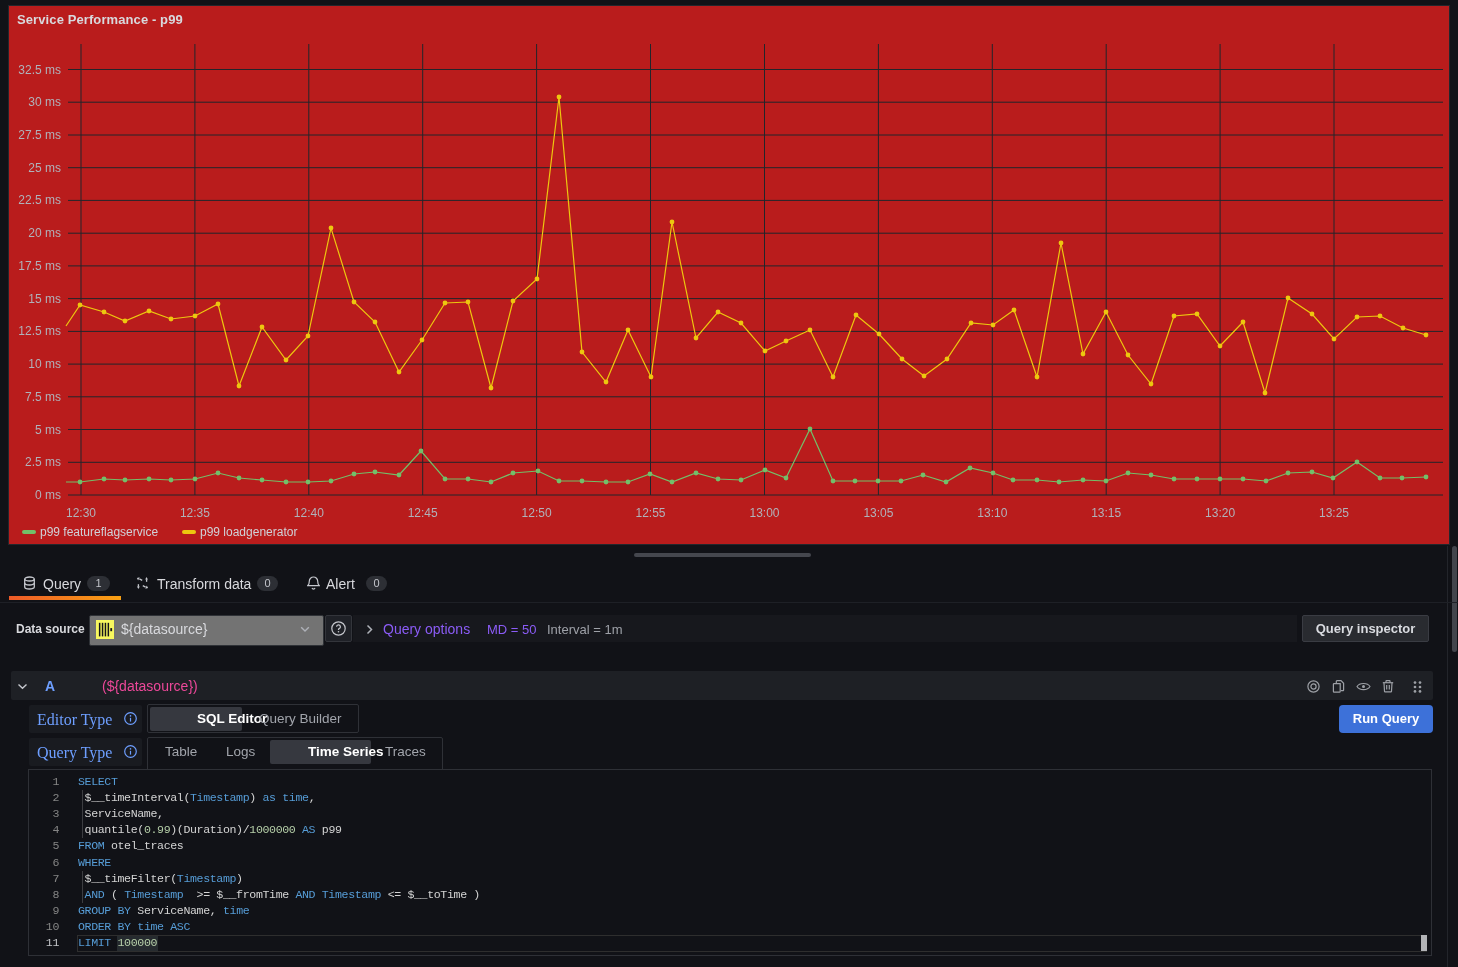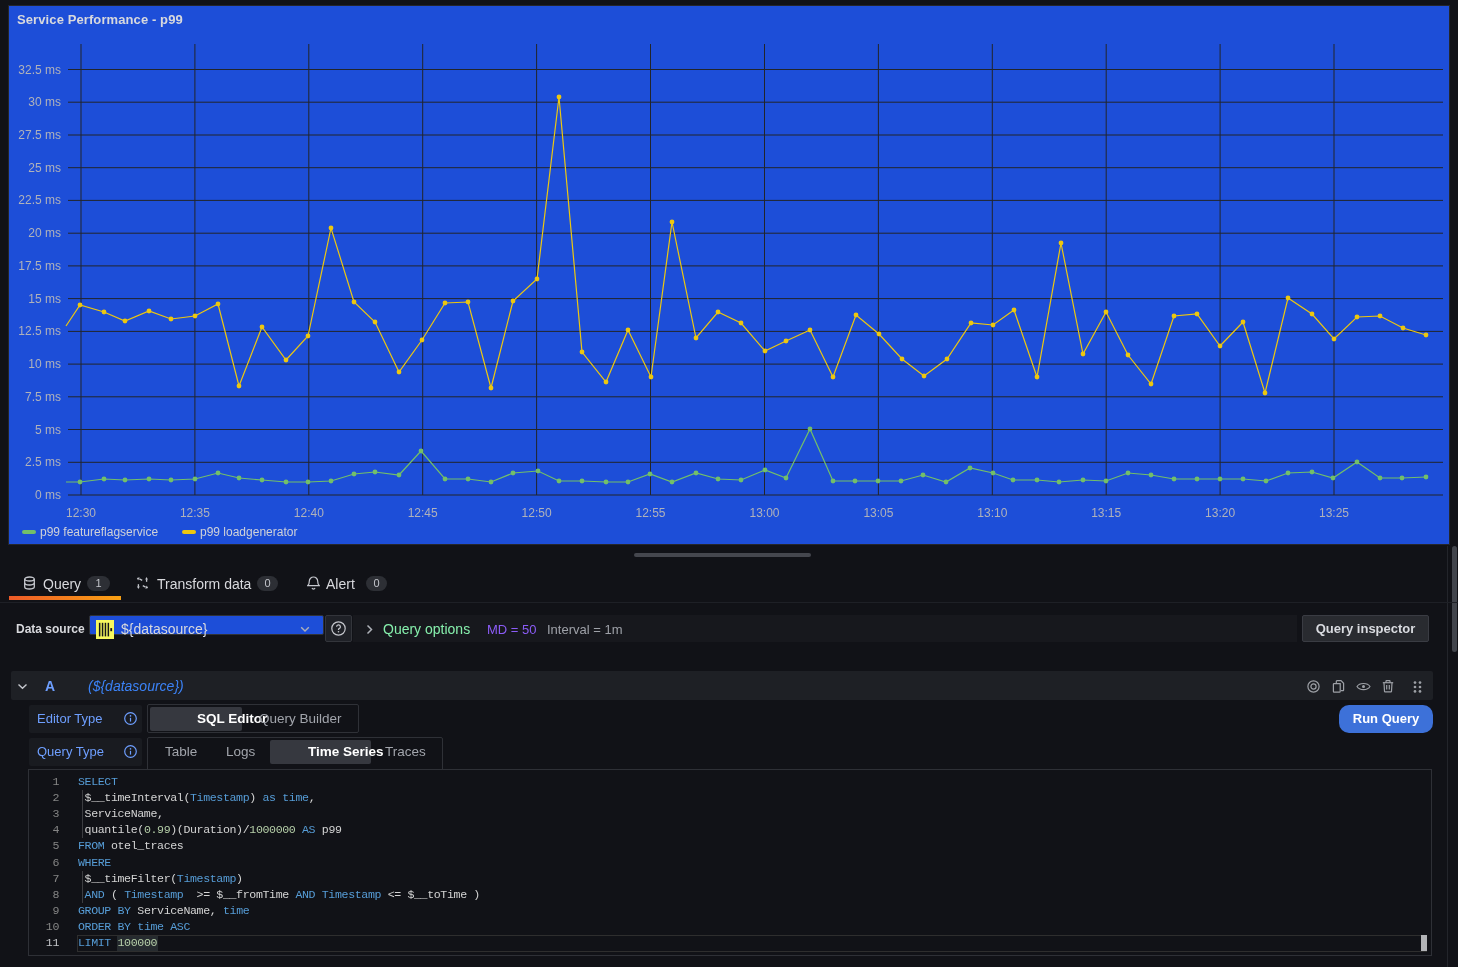--- a/index.html
+++ b/index.html
@@ -1,51 +1,51 @@
 <!DOCTYPE html>
 <html><head>
 <meta charset="utf-8">
 <style>
 * { margin:0; padding:0; box-sizing:border-box; }
 html,body { width:1458px; height:967px; background:#111217; overflow:hidden;
   font-family:"Liberation Sans", sans-serif; }
 #stage { position:relative; width:1458px; height:967px; }
 .abs { position:absolute; }
-.panel { left:8px; top:5px; width:1442px; height:540px; background:#1d4ed8;
+.panel { left:8px; top:5px; width:1442px; height:540px; background:#b91c1c;
   border:1px solid #24262c; }
 .ptitle { position:absolute; left:8px; top:6px; font-size:13px; font-weight:700;
   color:#d8d9dd; letter-spacing:.1px; }
 .hthumb { left:634px; top:553px; width:177px; height:4px; background:#45474e; border-radius:3px; }
 .vthumb { left:1452px; top:546px; width:5px; height:106px; background:#42454c; border-radius:3px; }
 
 .tabtext { font-size:14px; color:#d8d9dd; }
 .badge { position:absolute; top:576px; height:15px; border-radius:8px; background:#2d2f35;
   color:#c4c6cc; font-size:11px; text-align:center; line-height:15px; }
 .underline { left:9px; top:596px; width:112px; height:4px;
   background:linear-gradient(90deg,#ed5a28 0%,#f9a113 100%); }
 .tabdiv { left:0; top:602px; width:1458px; height:1px; background:#1e2026; }
 
 .dslabel { left:16px; top:622px; font-size:12px; font-weight:700; color:#d8d9dd; }
-.dropdown { left:89px; top:615px; width:235px; height:20px; background:#1d4ed8;
+.dropdown { left:89px; top:615px; width:235px; height:31px; background:#737373;
   border:1px solid #2f3237; border-radius:2px; }
 .helpbtn { left:325px; top:615px; width:27px; height:27px; background:#1f2127;
   border:1px solid #33353b; border-radius:2px; }
 .optbar { left:353px; top:615px; width:944px; height:27px; background:#17181d; }
 .qinspect { left:1302px; top:615px; width:127px; height:27px; background:#292b30;
   border:1px solid #3a3c43; border-radius:2px; color:#d9dbe0; font-size:13px; font-weight:700;
   text-align:center; line-height:25px; }
 
 .rowA { left:11px; top:671px; width:1422px; height:29px; background:#1e2025; border-radius:2px; }
 .lblbox { background:#191b20; border-radius:2px; }
-.flabel { font-size:13px; font-weight:500; color:#6e9fff; margin-top:-1px; }
+.flabel { font-size:16px; font-weight:500; color:#6e9fff; margin-top:-1px;font-family:Liberation Serif, serif; }
 .seg { background:#111217; border:1px solid #2f3137; border-radius:2px; }
 .segsel { position:absolute; background:#36383f; border-radius:2px; }
 .segtxt { position:absolute; font-size:13.5px; color:#a2a5ac; white-space:nowrap; }
 .segtxtsel { color:#ffffff; font-weight:700;margin-left:32px; }
-.runbtn { left:1339px; top:705px; width:94px; height:28px; background:#3d71d9; border-radius:10px;
+.runbtn { left:1339px; top:705px; width:94px; height:28px; background:#3d71d9; border-radius:4px;
   color:#fff; font-size:13px; font-weight:700; text-align:center; line-height:28px; }
 
 .sqlbox { left:28px; top:769px; width:1404px; height:187px; background:#111217;
   border:1px solid #2e3036; }
 .ln, .cl { font-family:"Liberation Mono", monospace; font-size:11.6px; letter-spacing:-0.37px; line-height:16px;
   white-space:pre; }
 .ln { position:absolute; width:30px; text-align:right; color:#858585; }
 .cl { position:absolute; left:49px; color:#d4d4d4; }
 .kw { color:#569cd6; } .num { color:#b5cea8; }
 .curline { position:absolute; left:48px; top:165px; width:1350px; height:17px;
@@ -306,32 +306,32 @@
 <svg class="abs" style="left:5px;top:5px" width="15" height="15" viewBox="0 0 15 15" fill="none" stroke="#c6c8ce" stroke-width="1.2">
 <circle cx="7.5" cy="7.5" r="6.7"></circle>
 <path d="M5.6 5.7 a1.9 1.9 0 1 1 2.6 1.9 c-.5.2-.7.5-.7 1 v.3"></path>
 <circle cx="7.5" cy="10.8" r="0.8" fill="#c6c8ce" stroke="none"></circle>
 </svg>
 </div>
 <div class="abs optbar">
 <svg class="abs" style="left:13px;top:9px" width="7" height="11" viewBox="0 0 7 11" fill="none" stroke="#aeb1b8" stroke-width="1.5">
         <path d="M1.5 1.5 L5.5 5.5 L1.5 9.5"></path>
       </svg>
-<div class="abs" style="left:30px;top:6px;font-size:14px;font-weight:500;color:#86efac">Query options</div>
+<div class="abs" style="left:30px;top:6px;font-size:14px;font-weight:500;color:#8b5cf6">Query options</div>
 <div class="abs" style="left:134px;top:7px;font-size:13px;color:#8b5cf6">MD = 50</div>
 <div class="abs" style="left:194px;top:7px;font-size:13px;color:#9ea1a8">Interval = 1m</div>
 </div>
 <div class="abs qinspect">Query inspector</div>
 
 <div class="abs rowA">
 <svg class="abs" style="left:6px;top:12px" width="11" height="7" viewBox="0 0 11 7" fill="none" stroke="#c6c8ce" stroke-width="1.4">
         <path d="M1.5 1.5 L5.5 5.2 L9.5 1.5"></path>
       </svg>
 <div class="abs" style="left:34px;top:7px;font-size:14px;font-weight:700;color:#6e9fff">A</div>
-<div class="abs" style="left:77px;top:7px;font-size:14px;font-style:italic;color:#3b82f6">(${datasource})</div>
+<div class="abs" style="left:91px;top:7px;font-size:14px;color:#ec4899">(${datasource})</div>
 <svg class="abs" style="left:1296px;top:9px" width="13" height="13" viewBox="0 0 13 13" fill="none" stroke="#9da0a6" stroke-width="1.2">
 <circle cx="6.5" cy="6.5" r="5.6"></circle>
         <circle cx="6.5" cy="6.5" r="2.6"></circle>
 </svg>
 <svg class="abs" style="left:1321px;top:9px" width="13" height="13" viewBox="0 0 13 13" fill="none" stroke="#9da0a6" stroke-width="1.2">
 <path d="M4.3 3.6 V1.4 a.7.7 0 0 1 .7-.7 h4 L11.6 3.3 V10 a.7.7 0 0 1 -.7.7 H9"></path>
 <path d="M8.2 3.6 H2.1 a.7.7 0 0 0 -.7.7 v7.2 a.7.7 0 0 0 .7.7 h5.4 a.7.7 0 0 0 .7-.7 V5.9 z"></path>
 </svg>
 <svg class="abs" style="left:1345px;top:10px" width="15" height="11" viewBox="0 0 15 11" fill="none" stroke="#9da0a6" stroke-width="1.1">
 <path d="M1 5.5 C3.4 1.4 11.6 1.4 14 5.5 C11.6 9.6 3.4 9.6 1 5.5 Z"></path>

